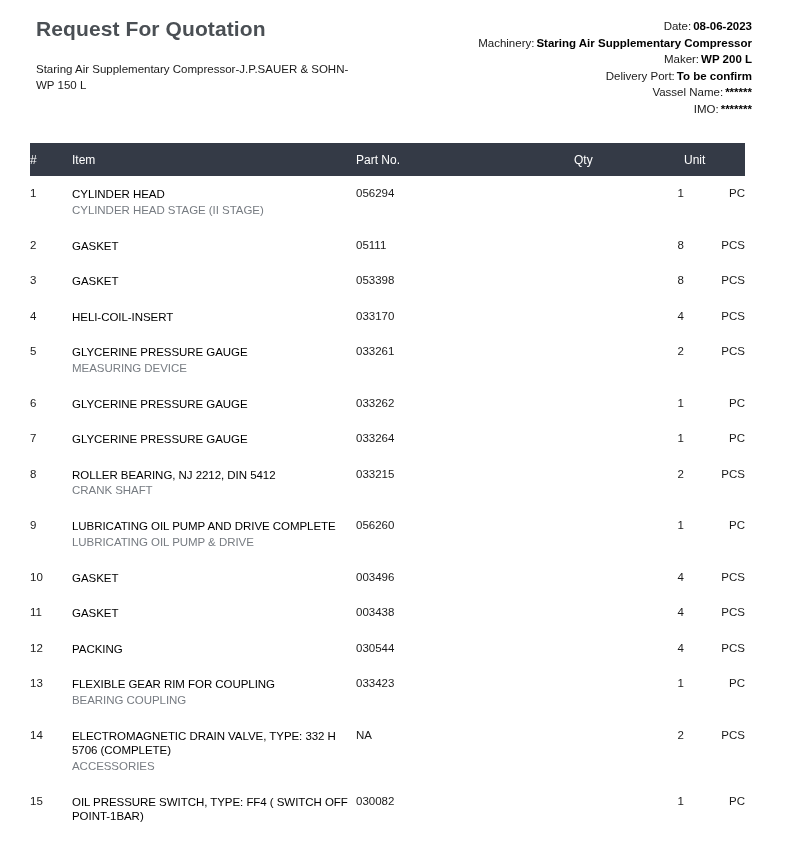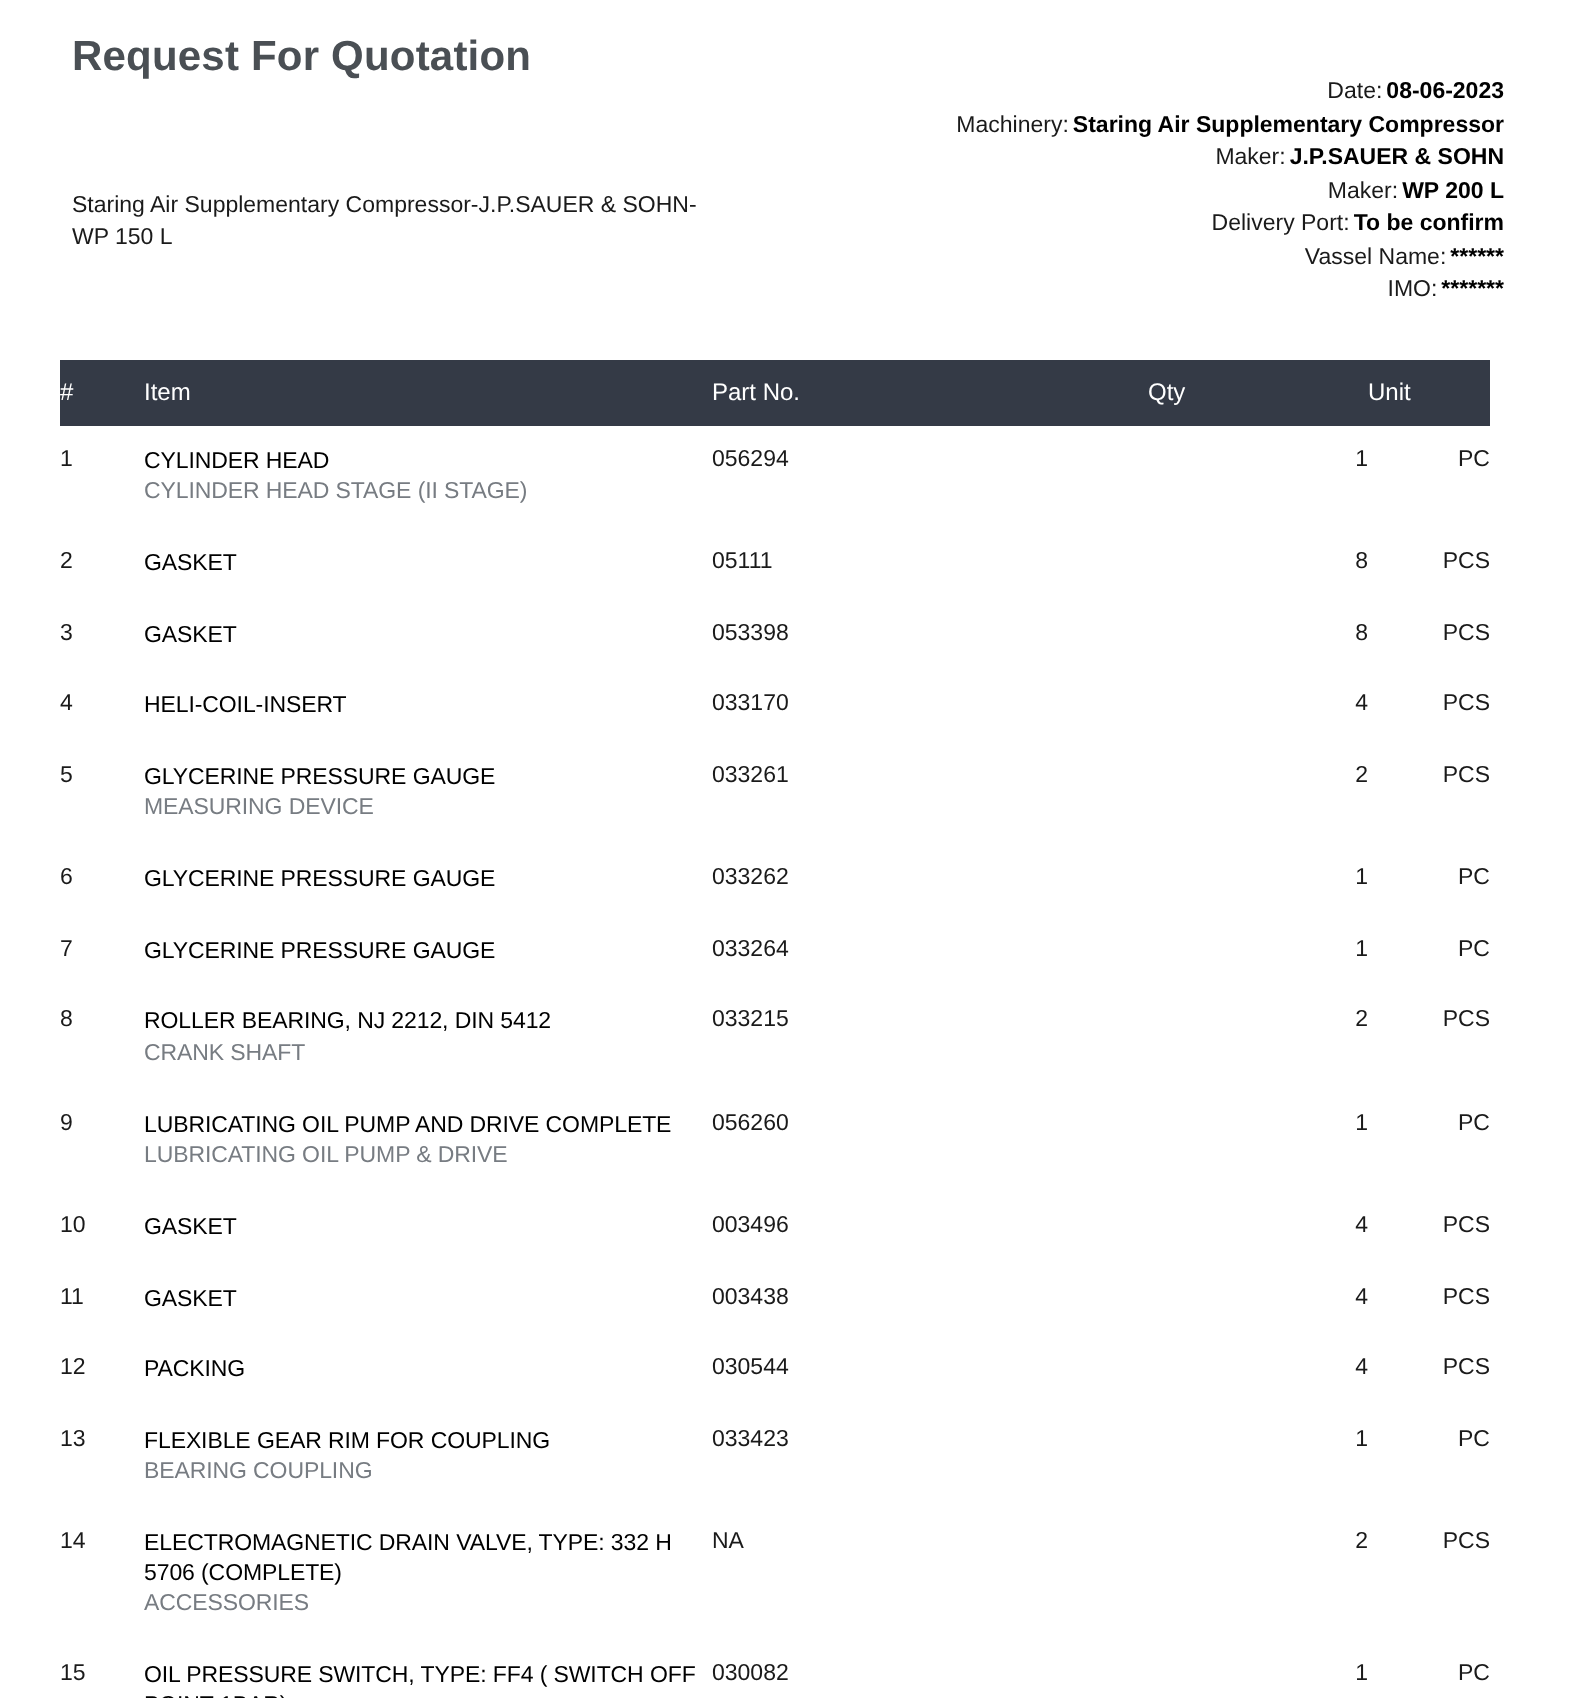--- a/index.html
+++ b/index.html
@@ -39,34 +39,33 @@
   .doc-title {
     font-size: 21px;
     font-weight: bold;
     color: #4a4f54;
     letter-spacing: 0.1px;
     margin: 0 0 0 0;
     line-height: 1.2;
   }
 
   .doc-subtitle {
-    margin-top: 54px;
+    margin-top: 20px;
     font-size: 11.5px;
     line-height: 16px;
     color: #1a1a1a;
     max-width: 315px;
   }
 
   .header-right {
     text-align: right;
     font-size: 11.5px;
     line-height: 16.5px;
     padding-top: 4px;
     white-space: nowrap;
-    margin-top: 20px;
   }
 
   .meta-row { display: block; }
 
   .meta-label {
     color: #1a1a1a;
     font-weight: normal;
   }
 
   .meta-value {
@@ -160,21 +159,20 @@
 
     <div class="header-left">
       <h1 class="doc-title">Request For Quotation</h1>
       <div class="doc-subtitle">Staring Air Supplementary Compressor-J.P.SAUER &amp; SOHN-WP 150 L</div>
     </div>
 
     <div class="header-right">
 
     <div class="meta-row"><span class="meta-label">Date:</span><span class="meta-value">08-06-2023</span></div>
         <div class="meta-row"><span class="meta-label">Machinery:</span><span class="meta-value">Staring Air Supplementary Compressor</span></div>
-        <div class="meta-row"><span class="meta-label">Maker:</span><span class="meta-value">J.P.SAUER &amp; SOHN</span></div>
         <div class="meta-row"><span class="meta-label">Maker:</span><span class="meta-value">WP 200 L</span></div>
         <div class="meta-row"><span class="meta-label">Delivery Port:</span><span class="meta-value">To be confirm</span></div>
         <div class="meta-row"><span class="meta-label">Vassel Name:</span><span class="meta-value stars">******</span></div>
         <div class="meta-row"><span class="meta-label">IMO:</span><span class="meta-value stars">*******</span></div>
       </div>
 
   </div>
 
   <div class="table-wrap">
     <table class="rfq">

